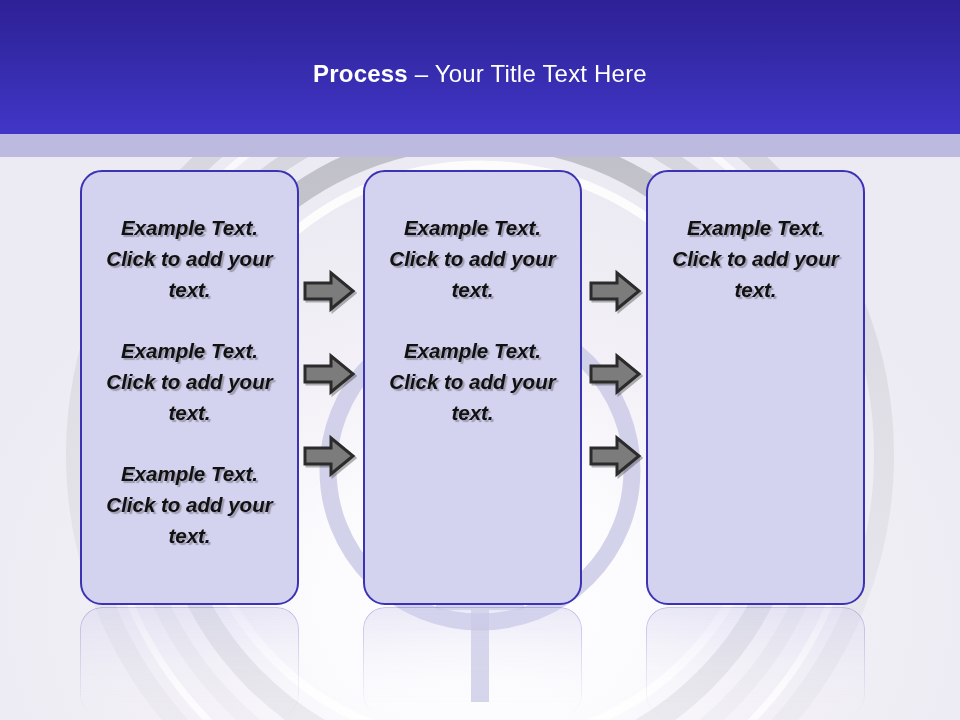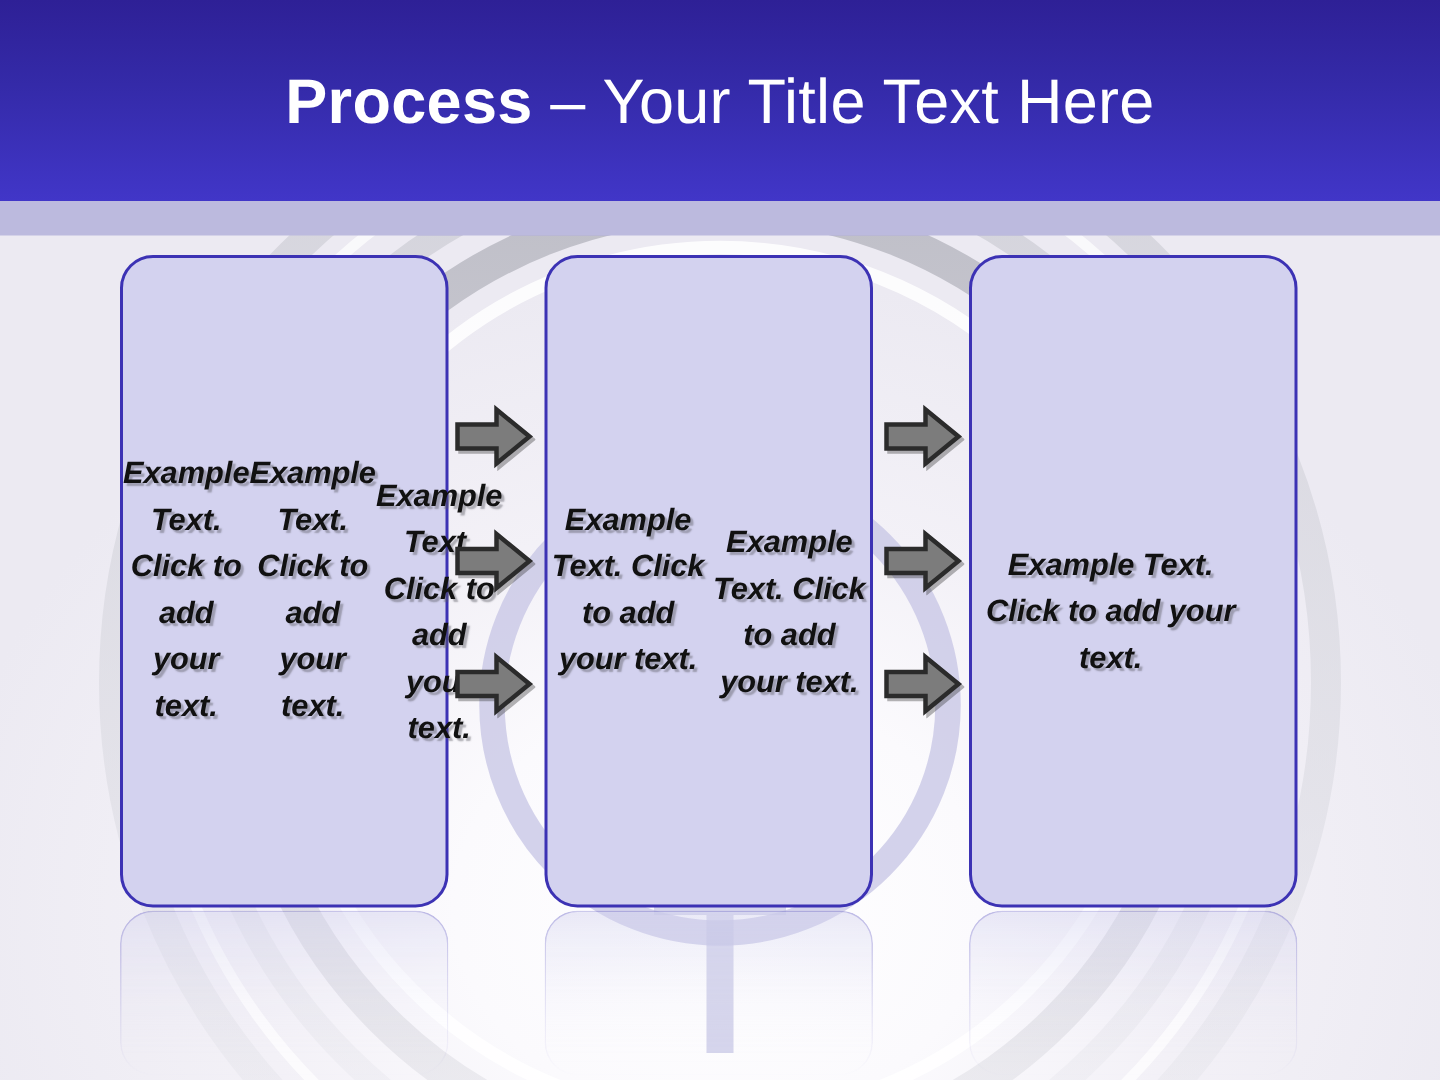--- a/index.html
+++ b/index.html
@@ -42,41 +42,41 @@
     background: linear-gradient(180deg, #2e2096 0%, #342aa8 42%, #4136c8 100%);
   }
   .header-underband {
     position: absolute;
     left: 0; top: 134px;
     width: 960px; height: 23px;
     background: #bcbade;
   }
   .title {
     position: absolute;
-    left: 0; top: 44px;
+    left: 0; top: 60px;
     width: 960px;
     text-align: center;
     color: #ffffff;
-    font-size: 42px;
+    font-size: 24px;
     letter-spacing: .2px;
     white-space: nowrap;
     font-family: "Liberation Sans", sans-serif;
   }
   .title .t-bold { font-weight: bold; }
   .title .t-rest { font-weight: normal; }
 
   
   .box {
     position: absolute;
     box-sizing: border-box;
     background: #d3d2ef;
     border: 2px solid #3c32b4;
     border-radius: 22px;
     display: flex;
-    flex-direction: row;
+    flex-direction: column;
     justify-content: flex-start;
     align-items: center;
     padding-top: 40px;
   }
   .box-para {
     width: 86%;
     text-align: center;
     font-style: italic;
     font-weight: bold;
     font-size: 20.5px;

